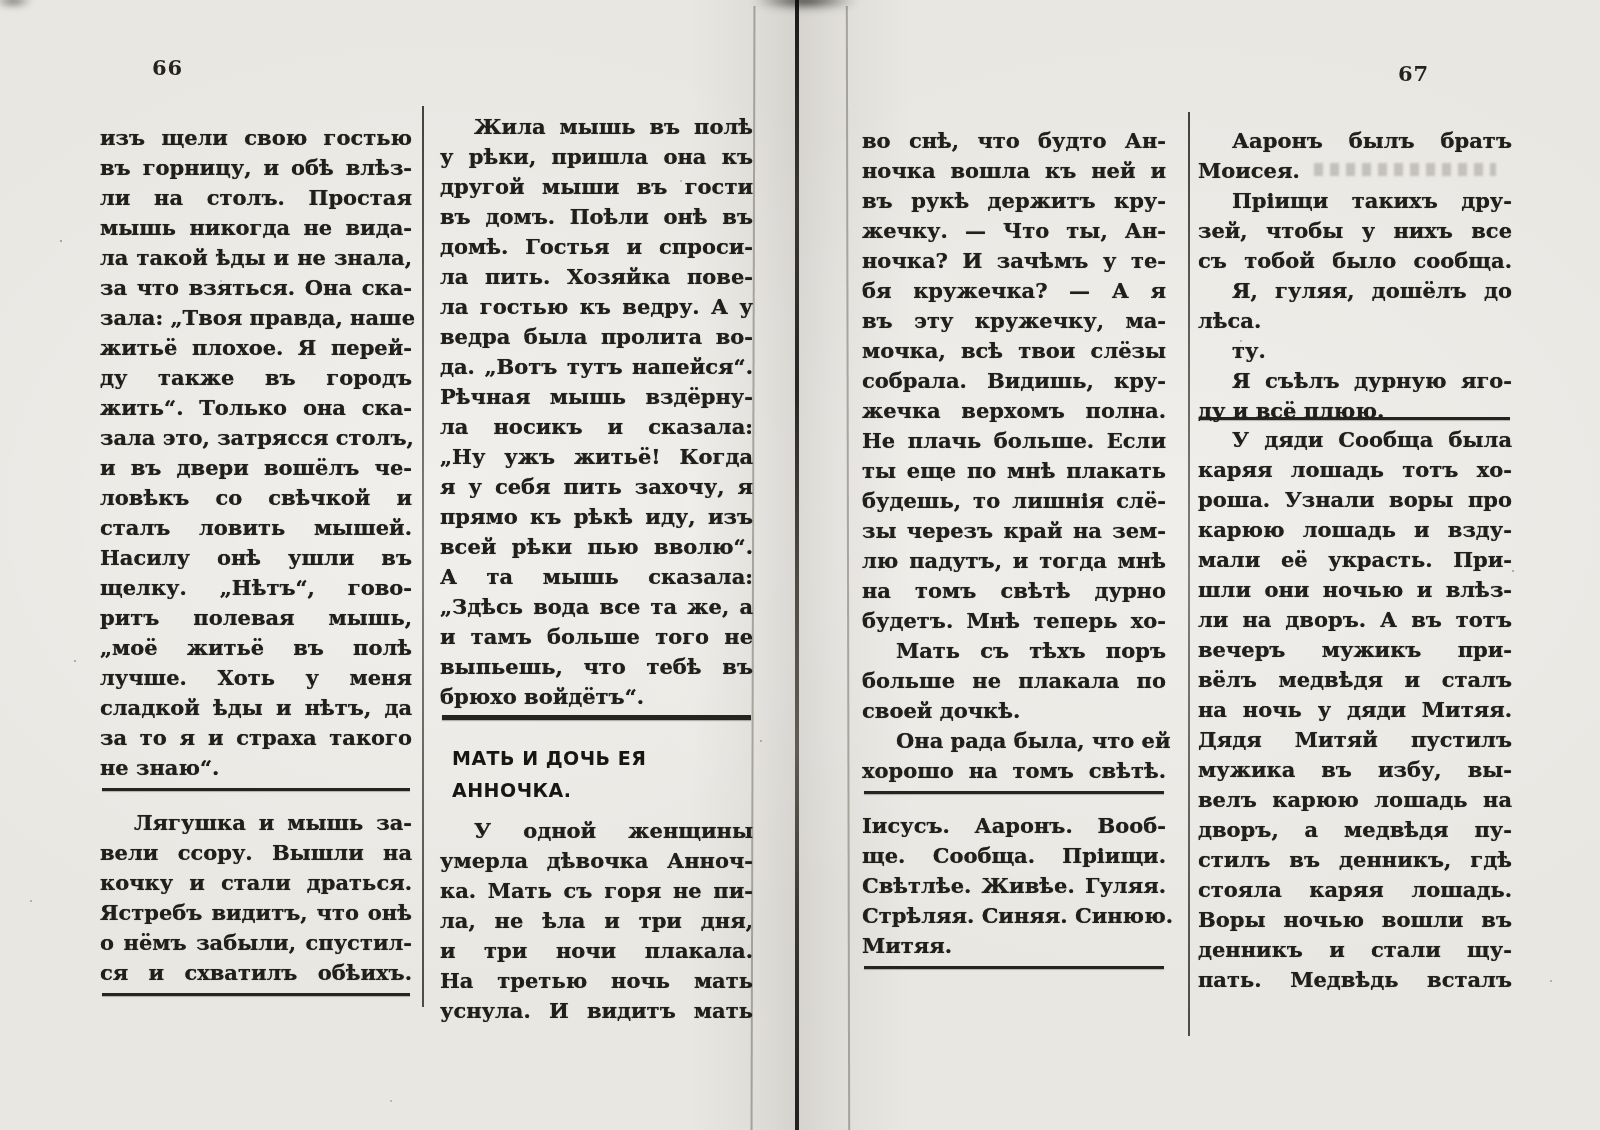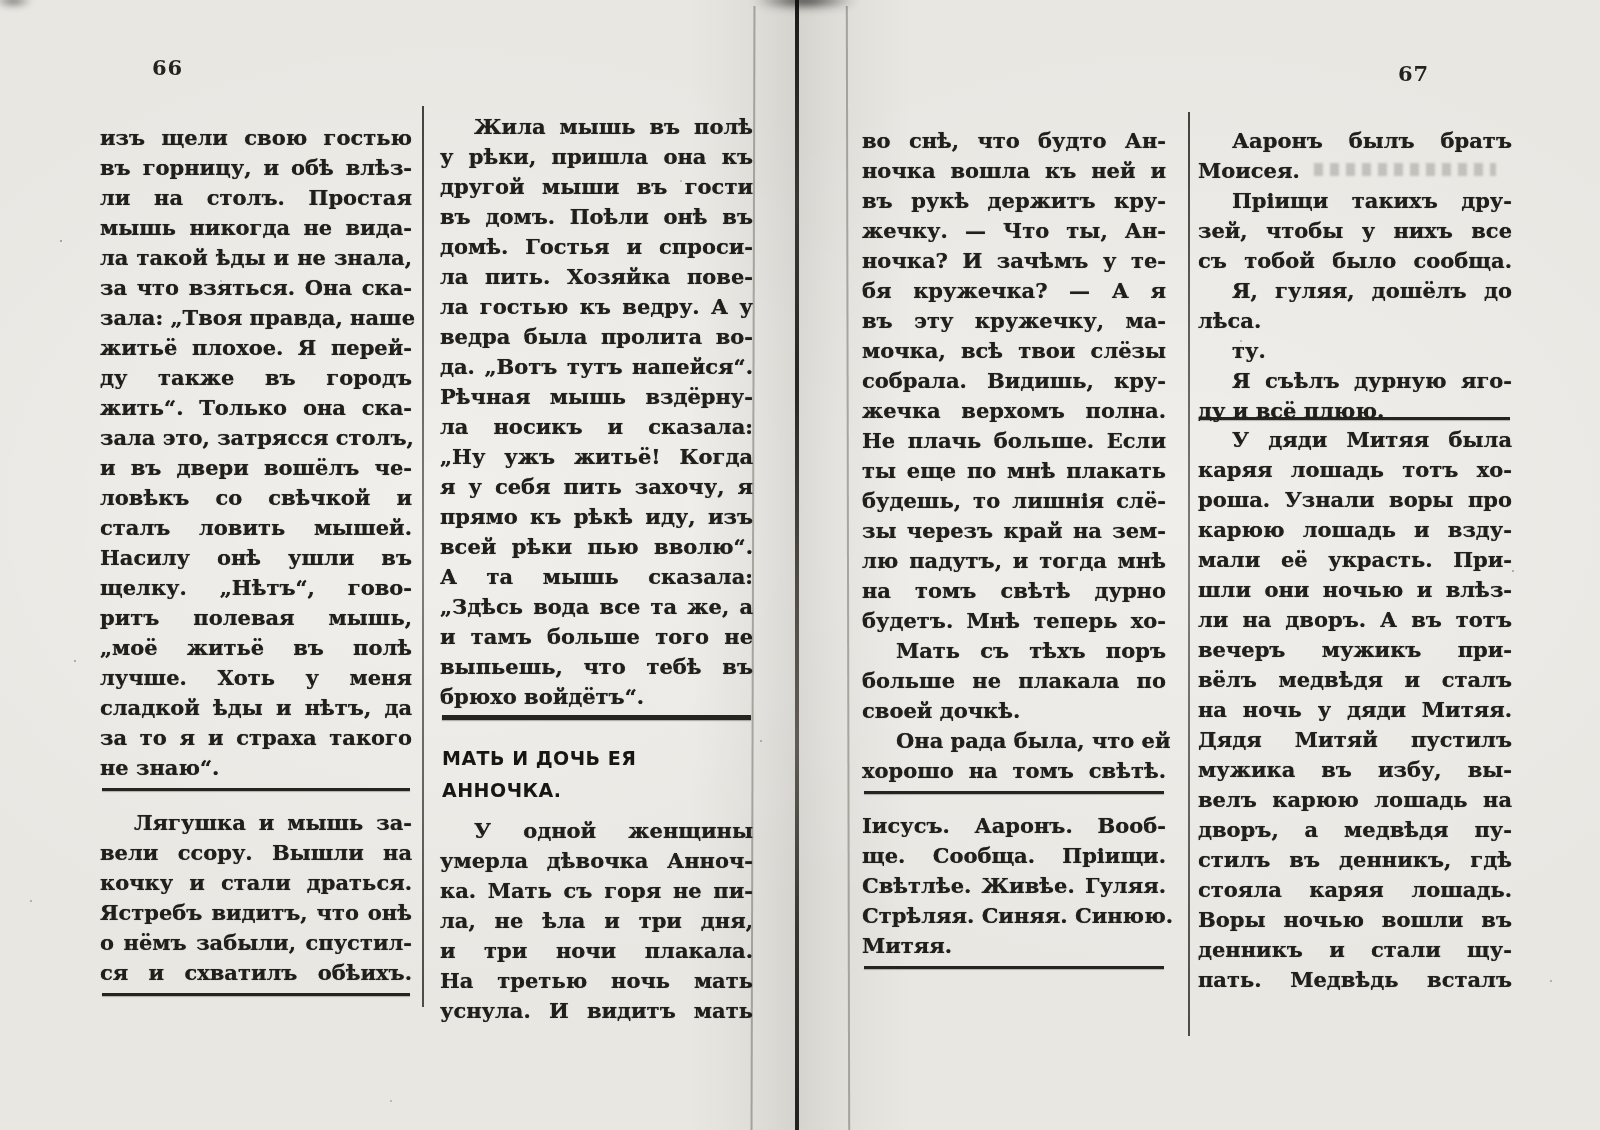--- a/index.html
+++ b/index.html
@@ -51,21 +51,21 @@
     text-shadow:0 0 .7px rgba(30,27,22,.8);
   }
   .line.last-left{text-align-last:left;}
   .para.indent .line:first-child{text-indent:34px;}
   .rule{height:3px;background:#272420;margin:5px 2px 17px 2px;box-shadow:0 1px 1px rgba(0,0,0,.25);}
   .rule.thick{height:5px;margin:3px 2px 21px 2px;}
   .rule.tight{height:3px;margin:-9px 2px 5px 2px;}
   .heading{
     font-family:"DejaVu Sans","Liberation Sans",sans-serif;
     font-weight:bold;font-size:19px;line-height:32px;letter-spacing:.5px;
-    margin:22px 0 10px 2px;color:#181613;
+    margin:22px 0 10px 12px;color:#181613;
   }
   .ghost{display:inline-block;width:182px;height:13px;margin-left:14px;vertical-align:2px;filter:blur(1.2px);opacity:.5;
     background:repeating-linear-gradient(90deg, rgba(95,90,82,.55) 0 9px, rgba(95,90,82,0) 9px 16px);}
 </style>
 </head>
 <body>
 
 <div class="scan">
 
   <div class="gutter-shade"></div>
@@ -210,21 +210,21 @@
         </div>
         <div class="para indent">
           <div class="line last-left">ту.</div>
         </div>
         <div class="para indent">
           <div class="line">Я съѣлъ дурную яго-</div>
           <div class="line last-left">ду и всё плюю.</div>
         </div>
         <div class="rule tight"></div>
         <div class="para indent">
-          <div class="line">У дяди Митяя была</div>
+          <div class="line">У дяди Сообща была</div>
           <div class="line">каряя лошадь тотъ хо-</div>
           <div class="line">роша. Узнали воры про</div>
           <div class="line">карюю лошадь и взду-</div>
           <div class="line">мали её украсть. При-</div>
           <div class="line">шли они ночью и влѣз-</div>
           <div class="line">ли на дворъ. А въ тотъ</div>
           <div class="line">вечеръ мужикъ при-</div>
           <div class="line">вёлъ медвѣдя и сталъ</div>
           <div class="line">на ночь у дяди Митяя.</div>
           <div class="line">Дядя Митяй пустилъ</div>

